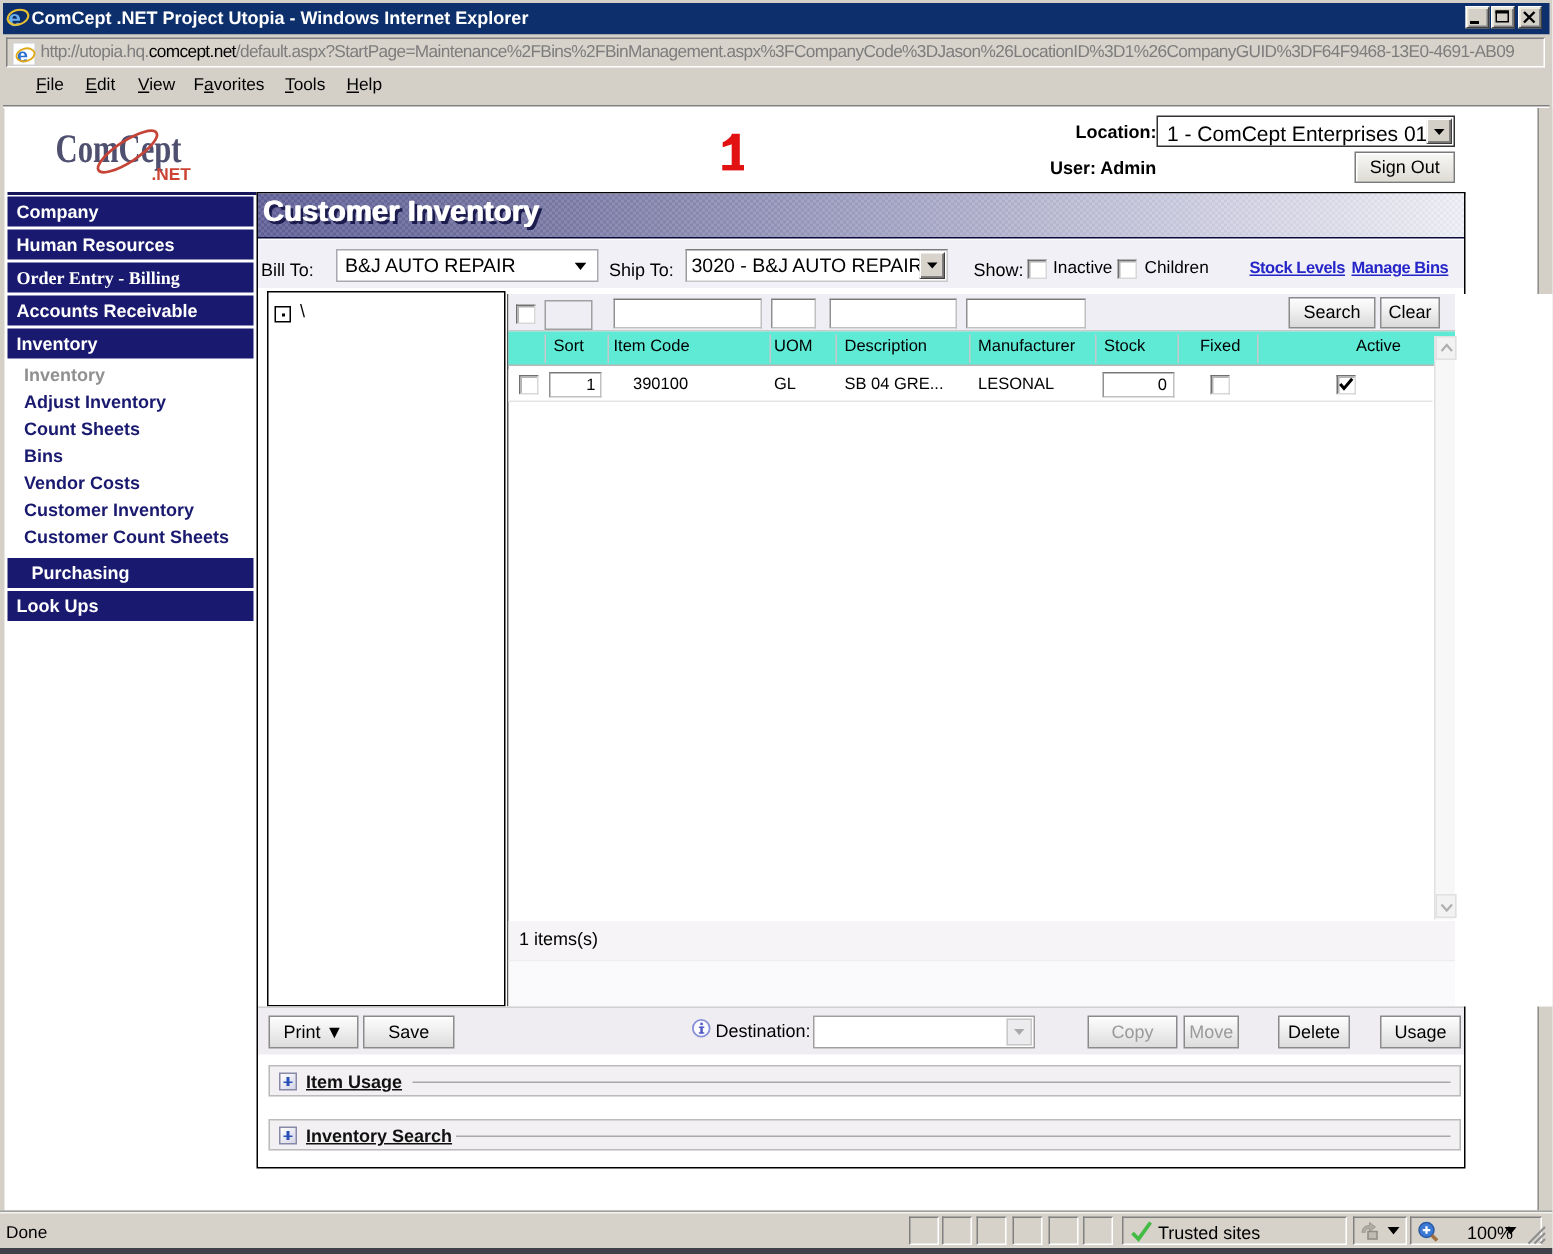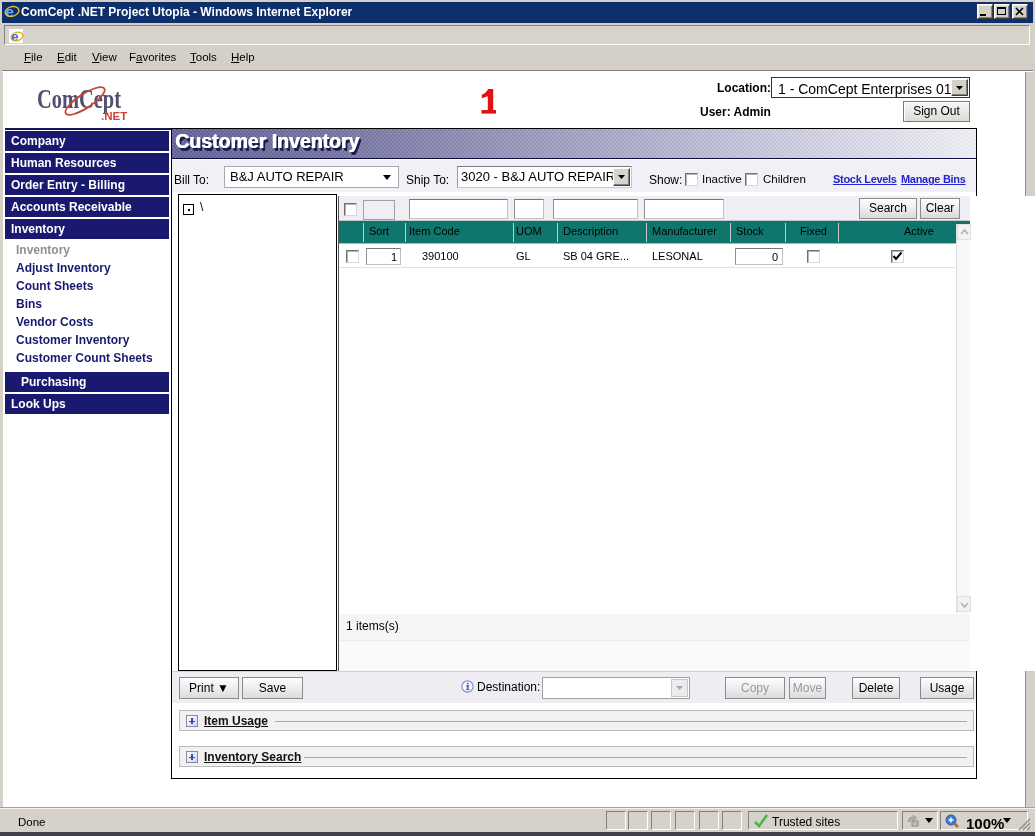--- a/index.html
+++ b/index.html
@@ -67,21 +67,21 @@
 #treebox { left:4px; top:9px; width:11px; height:11px; border:1px solid #000; }
 #treedot { left:4px; top:4px; width:2px; height:2px; background:#000; }
 #treeslash { left:21px; top:5px; font-size:12px; color:#000; }
 
 
 #grid { left:166px; top:67px; width:752px; height:475px; background:#fff; border-left:1px solid #555; border-right:1px solid #555; }
 #searchrow { left:0; top:0; width:631px; height:25px; background:#efeef4; border-bottom:1px solid #c8c8c8; }
 .sinput { top:3px; height:20px; background:#fff; border:1px solid; border-color:#787878 #c0c0c0 #c0c0c0 #909090; }
 #sortcell { left:24px; top:4px; width:32px; height:20px; background:#efeef4; border:1px solid #a0a0a0; }
 .gbtn { background:linear-gradient(#fdfdfd,#efefef 45%,#d9d9d9); border:1px solid #8b8b8b; box-shadow:inset 0 1px 0 #fff; font-size:12px; text-align:center; color:#000; }
-#headrow { left:0; top:25px; width:631px; height:23px; background:#0f766e; border-bottom:1px solid #b8b8b8; font-size:11px; color:#000; }
+#headrow { left:0; top:25px; width:631px; height:23px; background:#5eead4; border-bottom:1px solid #b8b8b8; font-size:11px; color:#000; }
 .hsep { top:2px; width:1px; height:19px; background:#c8c8cc; }
 #datarow { left:0; top:50px; width:616px; height:22px; background:#fff; border-bottom:1px solid #e4e4e4; font-size:11px; }
 #vscroll { left:617px; top:28px; width:14px; height:389px; background:#f7f7f7; border-left:1px solid #e0e0e0; }
 .scrollarr { left:0px; width:14px; height:16px; background:#f2f2f2; border:1px solid #e0e0e0; }
 #itemsbar { left:0; top:418px; width:631px; height:27px; background:#f6f4f6; border-bottom:1px solid #eeecee; font-size:12px; }
 #pagerarea { left:0; top:445px; width:631px; height:30px; background:#faf9fb; }
 
 
 #btnrow { left:0; top:542px; width:804px; height:32px; background:#efedf1; border-top:1px solid #d0d0d0; }
 .bbtn { top:5px; height:22px; background:linear-gradient(#fdfdfd,#efefef 45%,#dcdcdc); border:1px solid #8b8b8b; box-shadow:inset 0 1px 0 #fff; font-size:12px; text-align:center; line-height:20px; }
@@ -91,21 +91,21 @@
 .secbar { left:7px; width:795px; height:21px; background:#f2f0f2; border:1px solid #bbb; }
 .plusbox { left:6px; top:4px; width:12px; height:12px; background:linear-gradient(135deg,#fff,#d4d4e8); border:1px solid #8888a8; }
 .plusbox:before { content:""; position:absolute; left:2px; top:4.5px; width:6px; height:1.5px; background:#2a50b8; }
 .plusbox:after { content:""; position:absolute; left:4.2px; top:2.2px; width:1.5px; height:6px; background:#2a50b8; }
 .sectext { left:24px; top:3px; font-size:12px; font-weight:bold; color:#111; text-decoration:underline; }
 .secline { top:10px; height:1px; background:#a8a8a8; }
 
 
 #statusbar { left:0px; top:807px; width:1035px; height:25px; background:#d6d2ca; border-top:1px solid #a0a0a0; box-shadow:inset 0 1px 0 #f4f2ee; }
 .spane { top:3px; height:19px; border:1px solid; border-color:#808080 #fff #fff #808080; }
-#donetext { left:4px; top:8px; font-size:11.5px; color:#000;margin-left:14px; }
+#donetext { left:4px; top:8px; font-size:11.5px; color:#000; }
 #bottomstrip { left:0; top:832px; width:1035px; height:4px; background:#40404a; }
 </style>
 </head>
 <body>
 
 <div class="abs" id="titlebar"></div>
 <div class="abs" style="left:4px;top:4px;width:16px;height:16px;">
 <svg width="16" height="16" viewBox="0 0 16 16">
       <text x="1.5" y="13" font-size="15" font-weight="bold" font-family="Liberation Sans, sans-serif" fill="#6ab0ee">e</text>
       <ellipse cx="8" cy="7.5" rx="7" ry="4.8" transform="rotate(-16 8 7.5)" stroke="#e8c030" fill="none" stroke-width="1.4"></ellipse>
@@ -124,20 +124,21 @@
     </svg></div>
 
 <div class="abs" id="addrbar">
   <div class="abs" id="addrfield">
     <div class="abs" id="favicon">
       <svg width="14" height="14" viewBox="0 0 16 16" style="margin:1px;">
           <text x="1.5" y="13" font-size="15" font-weight="bold" font-family="Liberation Sans, sans-serif" fill="#2a6fd2">e</text>
           <ellipse cx="8" cy="7.5" rx="7" ry="4.8" transform="rotate(-16 8 7.5)" stroke="#e0a818" fill="none" stroke-width="1.4"></ellipse>
         </svg>
     </div>
+    <div class="abs" id="urltext">http://utopia.hq.<b>comcept.net</b>/default.aspx?StartPage=Maintenance%2FBins%2FBinManagement.aspx%3FCompanyCode%3DJason%26LocationID%3D1%26CompanyGUID%3DF64F9468-13E0-4691-AB09</div>
   </div>
 </div>
 
 <div class="abs" id="menubar">
   <div class="abs mitem" style="left:10px;"><u>F</u>ile</div>
   <div class="abs mitem" style="left:43px;"><u>E</u>dit</div>
   <div class="abs mitem" style="left:78px;"><u>V</u>iew</div>
   <div class="abs mitem" style="left:115px;">F<u>a</u>vorites</div>
   <div class="abs mitem" style="left:176px;"><u>T</u>ools</div>
   <div class="abs mitem" style="left:217px;"><u>H</u>elp</div>
@@ -165,21 +166,21 @@
   <div class="abs" id="locarrow"><svg width="15" height="16">
         <path d="M4 6 L11 6 L7.5 10 Z" fill="#000"></path>
       </svg></div>
 </div>
 <div class="abs" id="userlabel">User: Admin</div>
 <div class="abs" id="signout">Sign Out</div>
 
 <div class="abs" id="navline"></div>
 <div class="abs navbar" style="top:131px;">Company</div>
 <div class="abs navbar" style="top:153px;">Human Resources</div>
-<div class="abs navbar" style="top:175px;">Order Entry - Billing</div>
+<div class="abs navbar" style="top:175px;font-family:Liberation Serif, serif;">Order Entry - Billing</div>
 <div class="abs navbar" style="top:197px;">Accounts Receivable</div>
 <div class="abs navbar" style="top:219px;">Inventory</div>
 <div class="abs subitem" style="top:243px;color:#909090;">Inventory</div>
 <div class="abs subitem" style="top:261px;">Adjust Inventory</div>
 <div class="abs subitem" style="top:279px;">Count Sheets</div>
 <div class="abs subitem" style="top:297px;">Bins</div>
 <div class="abs subitem" style="top:315px;">Vendor Costs</div>
 <div class="abs subitem" style="top:333px;">Customer Inventory</div>
 <div class="abs subitem" style="top:351px;">Customer Count Sheets</div>
 <div class="abs navbar" style="top:372px;padding-left:16px;">Purchasing</div>
@@ -329,21 +330,21 @@
     <svg class="abs" style="left:22px;top:6px;" width="9" height="6">
         <path d="M0 0 L8 0 L4 5 Z" fill="#000"></path>
       </svg>
   </div>
   <div class="abs spane" style="left:940px;width:88px;">
     <svg class="abs" style="left:3px;top:1px;" width="16" height="16">
         <circle cx="7" cy="7" r="5" fill="#3b7ad4" stroke="#2a5aa4"></circle>
         <path d="M4.5 7 L9.5 7 M7 4.5 L7 9.5" stroke="#fff" stroke-width="1.5"></path>
         <path d="M10.5 10.5 L14 14" stroke="#a07040" stroke-width="2.5"></path>
       </svg>
-    <div class="abs" style="left:25px;top:3px;font-size:15px;font-weight:bold;">100%</div>
+    <div class="abs" style="left:37px;top:3px;font-size:12px;">100%</div>
     <svg class="abs" style="left:62px;top:6px;" width="9" height="6">
         <path d="M0 0 L8 0 L4 5 Z" fill="#000"></path>
       </svg>
   </div>
   <div class="abs" style="left:1018px;top:9px;width:13px;height:13px;">
     <svg width="13" height="13">
         <path d="M12 1 L1 12 M12 5 L5 12 M12 9 L9 12" stroke="#909090" stroke-width="1.5"></path>
       </svg>
   </div>
 </div>

